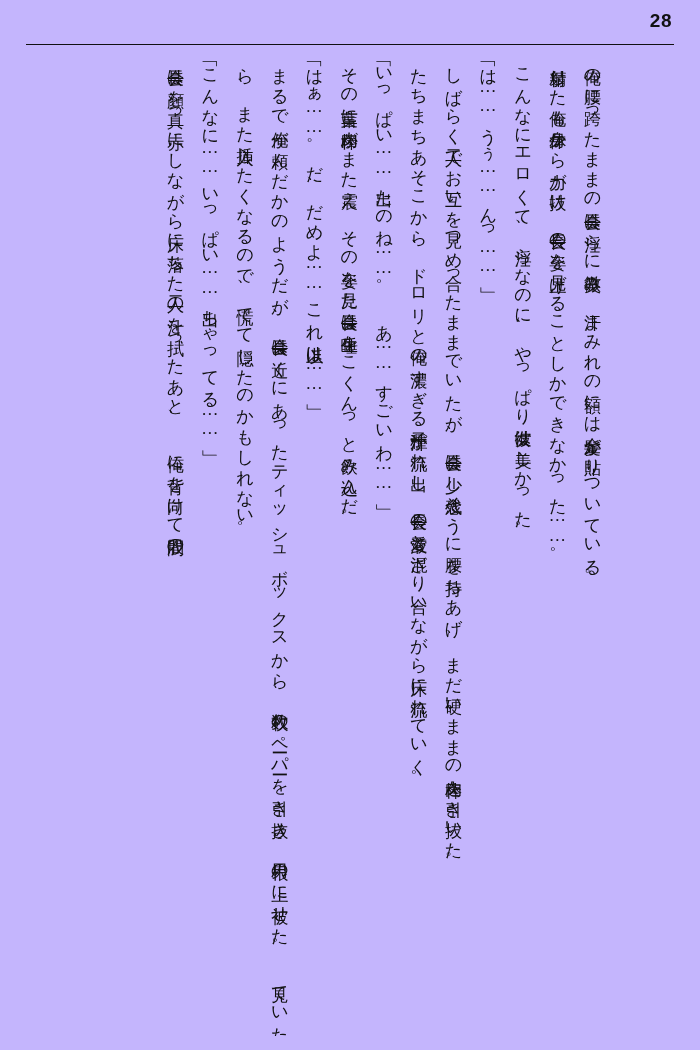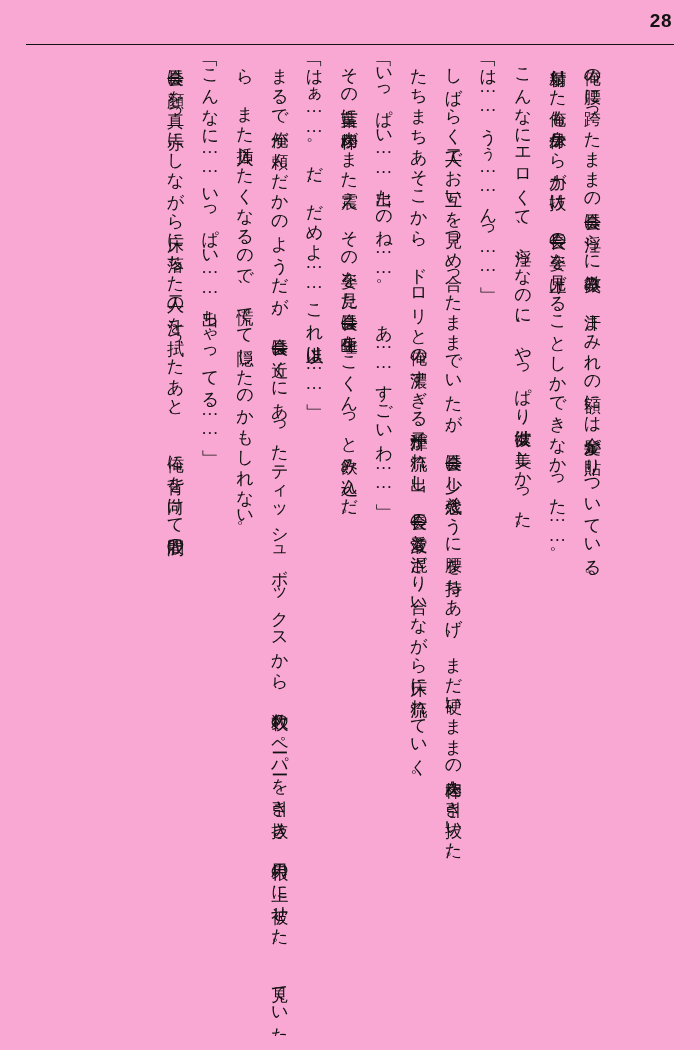--- a/index.html
+++ b/index.html
@@ -13,21 +13,21 @@
     font-family: "Liberation Serif", "DejaVu Serif", serif;
     color: #111111;
     overflow: hidden;
     position: relative;
   }
   .page {
     position: relative;
     width: 700px;
     height: 1050px;
     box-sizing: border-box;
-    background: #f9a8d4;
+    background: #c4b5fd;
   }
   .page-number {
     position: absolute;
     top: 10px;
     right: 28px;
     font-size: 19px;
     font-family: "Liberation Sans", sans-serif;
     font-weight: 700;
     letter-spacing: 0.5px;
     color: #111111;

